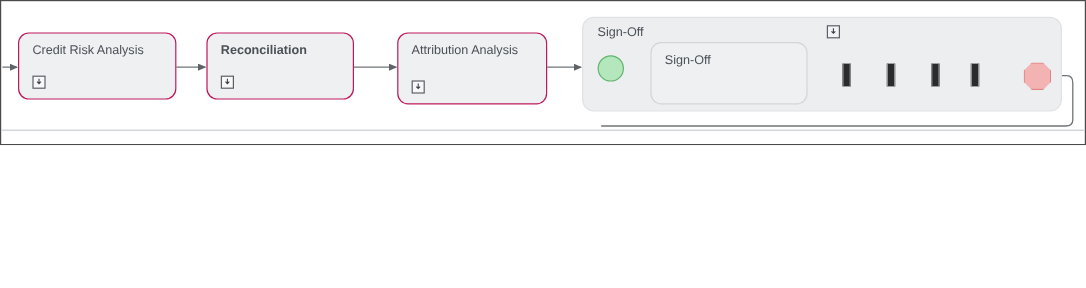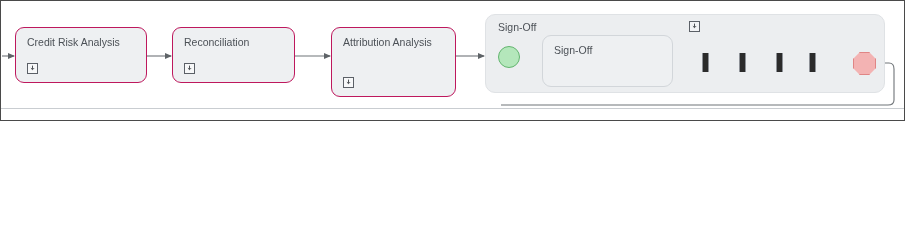--- a/index.html
+++ b/index.html
@@ -180,30 +180,30 @@
 
     <div class="task" style="left:14px; top:26px; width:132px; height:56px;">
       <div class="task-label">Credit Risk Analysis</div>
       <div class="task-icon">
         <svg width="7" height="7" viewBox="0 0 7 7">
             <path d="M3.5,0.6 L3.5,4.4 M1.9,3.1 L3.5,4.7 L5.1,3.1" stroke="#3b3f44" stroke-width="0.9" fill="none"></path>
           </svg>
       </div>
     </div>
 
-    <div class="task" style="left:171px; top:26px; width:123px; height:56px;">
+    <div class="task" style="left:171px; top:26px; width:123px; height:56px;font-weight:bold;">
       <div class="task-label">Reconciliation</div>
       <div class="task-icon">
         <svg width="7" height="7" viewBox="0 0 7 7">
             <path d="M3.5,0.6 L3.5,4.4 M1.9,3.1 L3.5,4.7 L5.1,3.1" stroke="#3b3f44" stroke-width="0.9" fill="none"></path>
           </svg>
       </div>
     </div>
 
-    <div class="task" style="left:330px; top:26px; width:125px; height:70px;">
+    <div class="task" style="left:330px; top:26px; width:125px; height:60px;">
       <div class="task-label">Attribution Analysis</div>
       <div class="task-icon">
         <svg width="7" height="7" viewBox="0 0 7 7">
             <path d="M3.5,0.6 L3.5,4.4 M1.9,3.1 L3.5,4.7 L5.1,3.1" stroke="#3b3f44" stroke-width="0.9" fill="none"></path>
           </svg>
       </div>
     </div>
 
     <div class="group-box" style="left:484px; top:13px; width:400px; height:79px;">
       <div class="group-label">Sign-Off</div>

